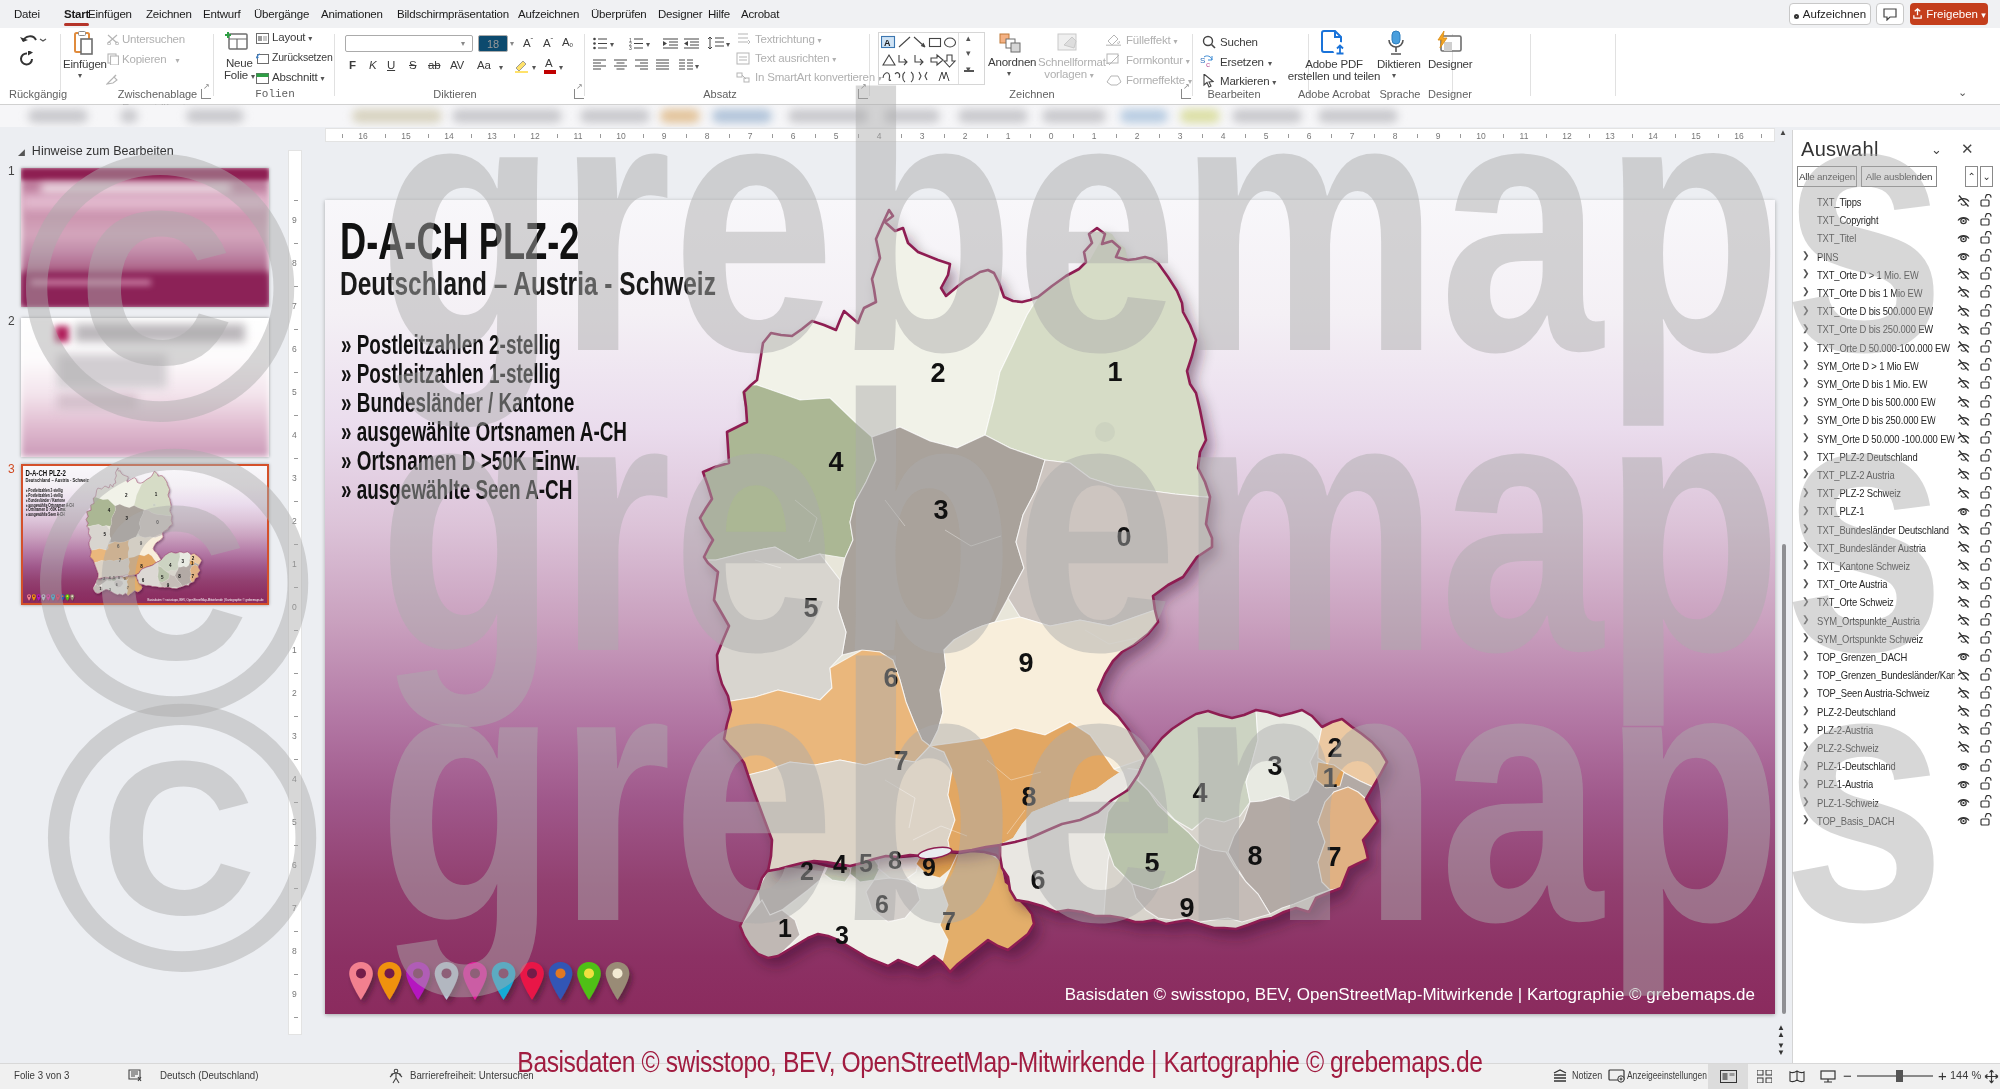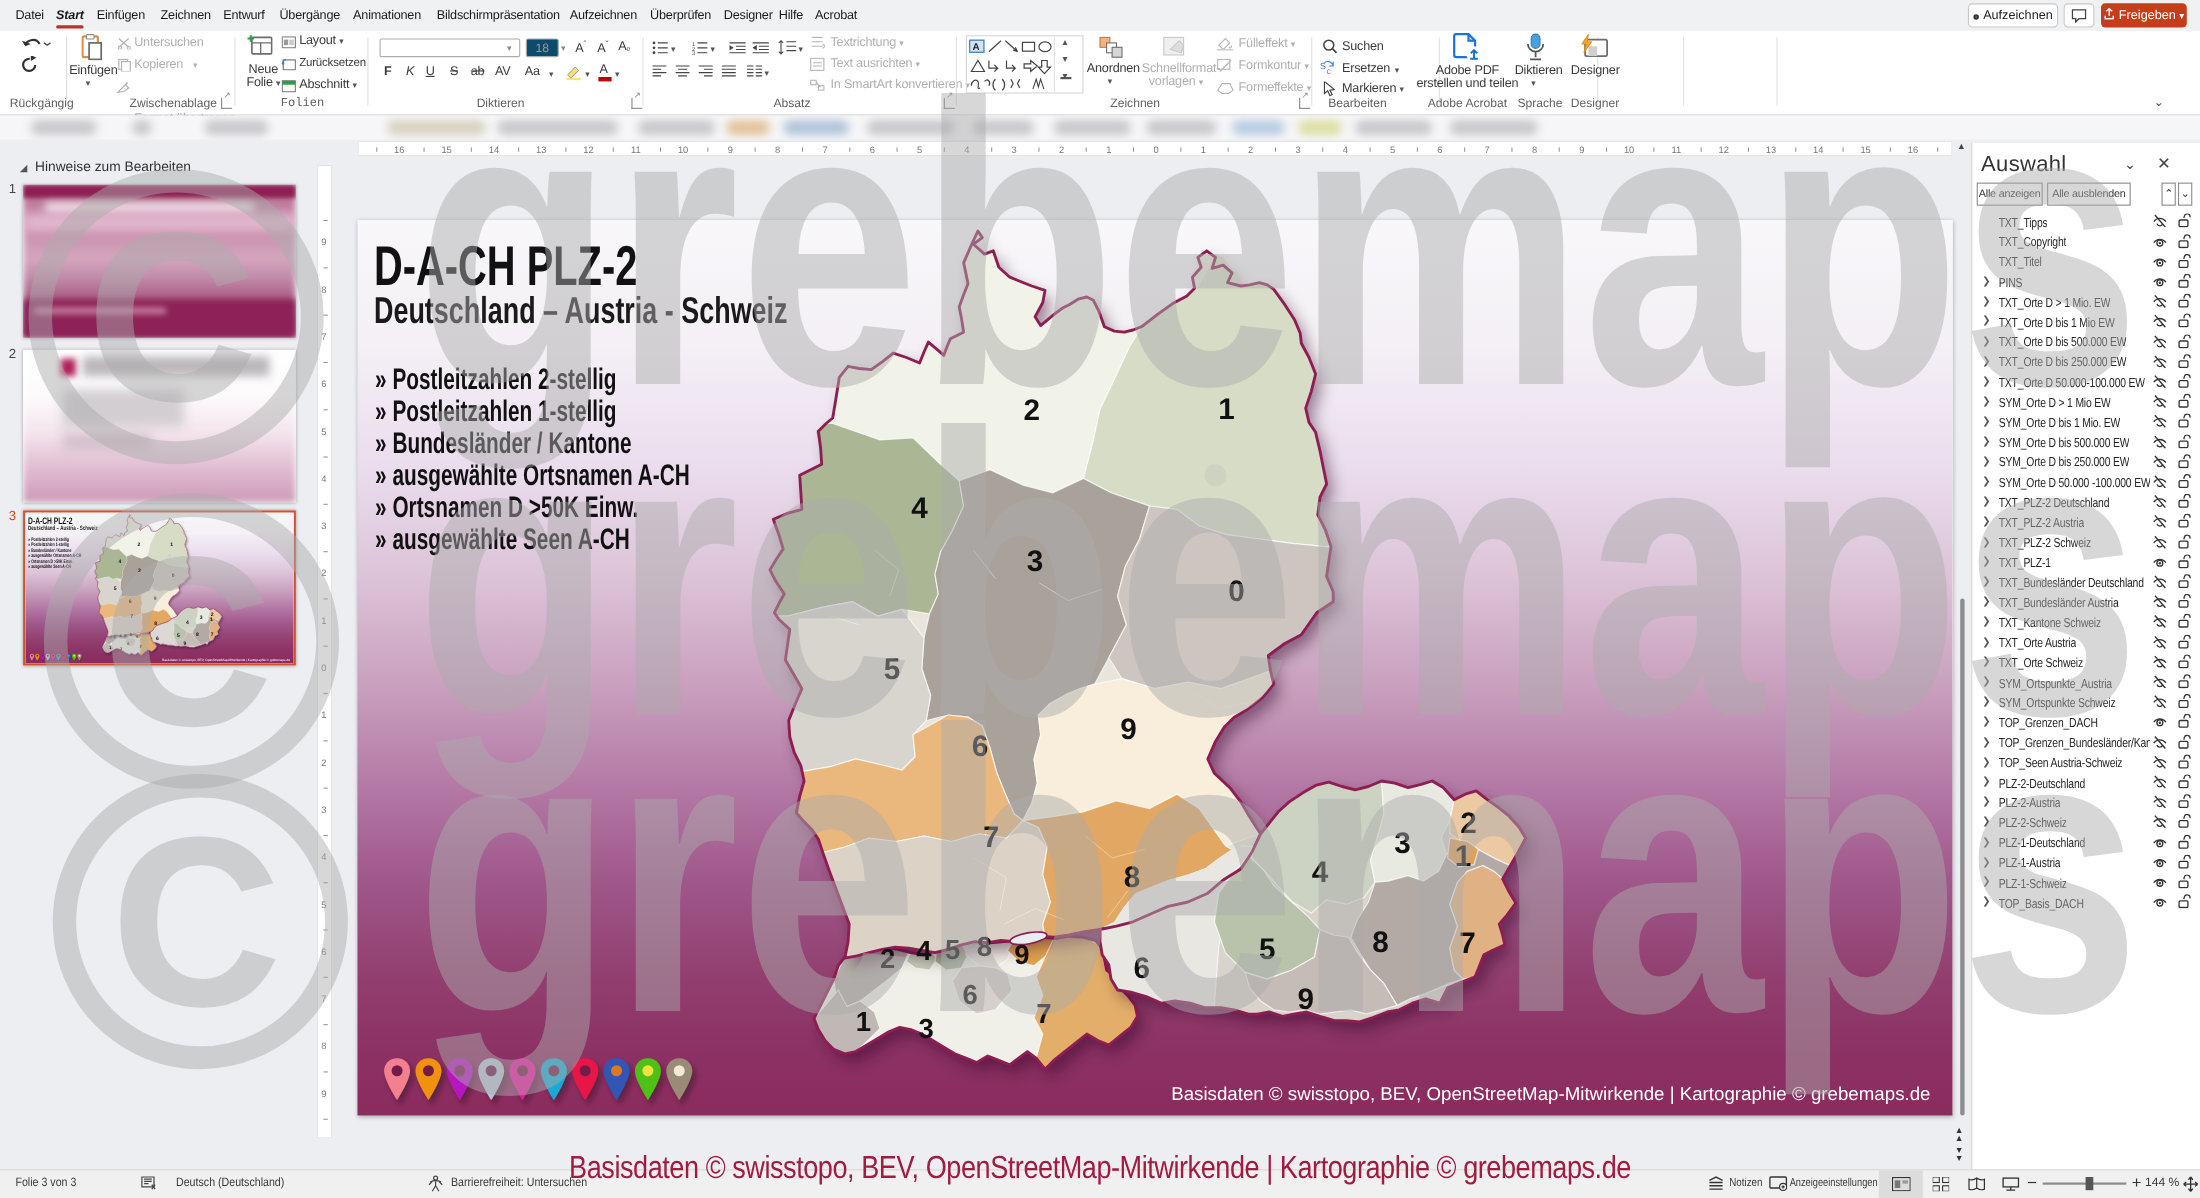--- a/index.html
+++ b/index.html
@@ -63,21 +63,21 @@
 
   
   .wm { position:absolute; color:rgba(172,172,172,0.48); font-weight:bold; white-space:nowrap; pointer-events:none; line-height:1; transform-origin:0 0; }
   #wmred { position:absolute; left:0; top:1046px; width:2000px; text-align:center; font-size:29px; color:#a11c40; font-weight:normal; pointer-events:none; transform:scaleX(0.85); transform-origin:50% 0; letter-spacing:-0.5px; }
 </style>
 </head>
 <body>
 
 <div id="menubar">
   <span class="mi" style="left:14px;">Datei</span>
-  <span class="mi active" style="left:51px;font-style:italic;">Start</span>
+  <span class="mi active" style="left:64px;">Start</span>
   <span class="mi" style="left:88px;">Einfügen</span>
   <span class="mi" style="left:146px;">Zeichnen</span>
   <span class="mi" style="left:203px;">Entwurf</span>
   <span class="mi" style="left:254px;">Übergänge</span>
   <span class="mi" style="left:321px;">Animationen</span>
   <span class="mi" style="left:397px;">Bildschirmpräsentation</span>
   <span class="mi" style="left:518px;">Aufzeichnen</span>
   <span class="mi" style="left:591px;">Überprüfen</span>
   <span class="mi" style="left:658px;">Designer</span>
   <span class="mi" style="left:708px;">Hilfe</span>

